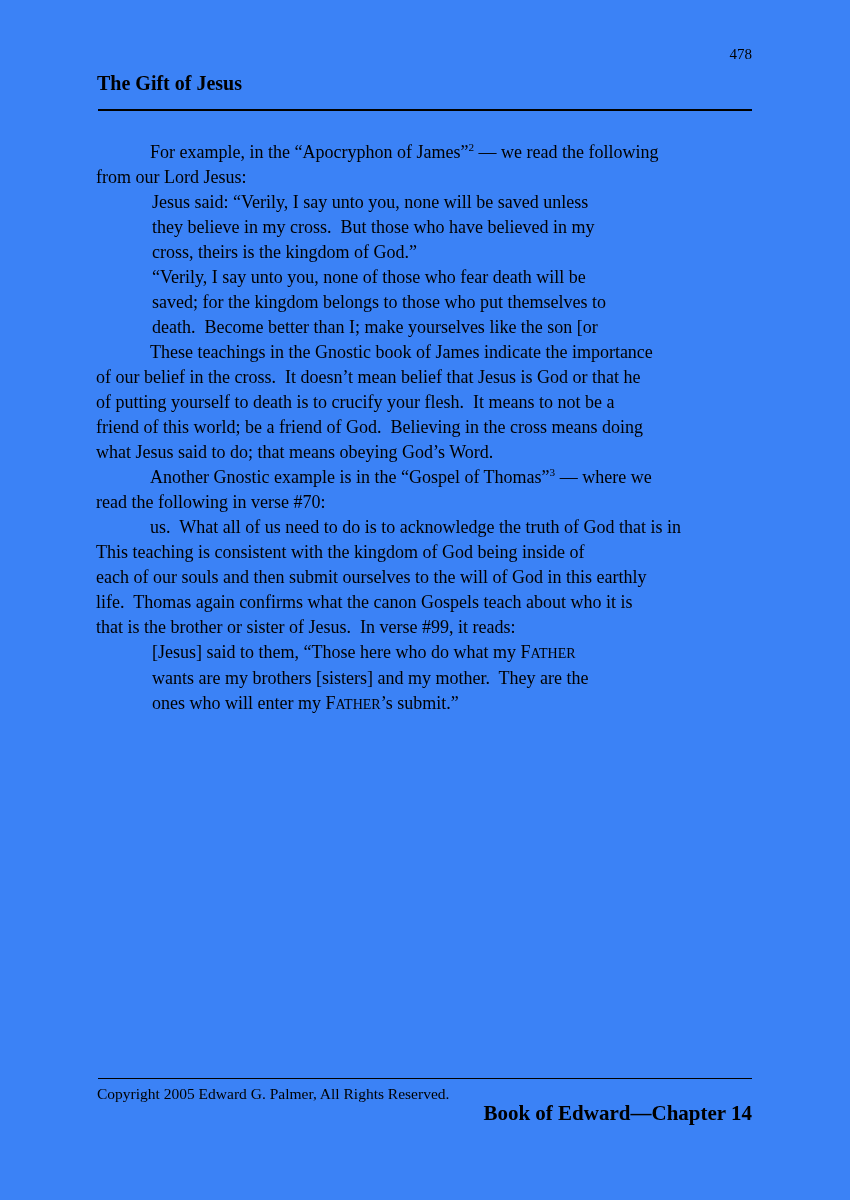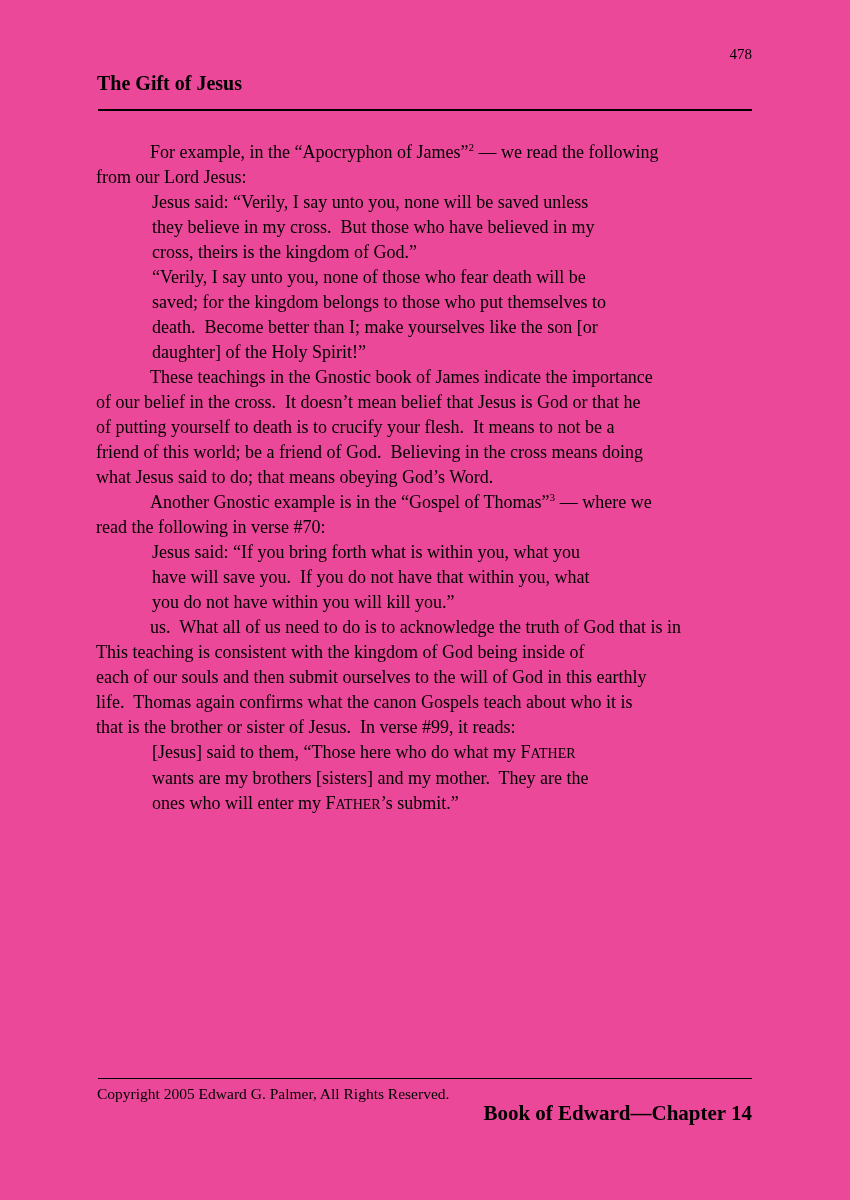--- a/index.html
+++ b/index.html
@@ -4,21 +4,21 @@
 <style>
   html, body {
     margin: 0;
     padding: 0;
     background: #ffffff;
   }
   .page {
     position: relative;
     width: 850px;
     height: 1200px;
-    background: #ec4899;
+    background: #3b82f6;
     color: #000000;
     font-family: "Liberation Serif", "DejaVu Serif", serif;
     overflow: hidden;
   }
   .page-number {
     position: absolute;
     top: 47px;
     right: 98px;
     font-size: 15px;
     line-height: 1;
@@ -100,37 +100,31 @@
       </div>
       <div class="block quote">
         <div class="line">Jesus said: “Verily, I say unto you, none will be saved unless</div>
         <div class="line">they believe in my cross.  But those who have believed in my</div>
         <div class="line">cross, theirs is the kingdom of God.”</div>
       </div>
       <div class="block quote">
         <div class="line">“Verily, I say unto you, none of those who fear death will be</div>
         <div class="line">saved; for the kingdom belongs to those who put themselves to</div>
         <div class="line">death.  Become better than I; make yourselves like the son [or</div>
-        <div class="line">daughter] of the Holy Spirit!”</div>
       </div>
       <div class="block paragraph">
         <div class="line">These teachings in the Gnostic book of James indicate the importance</div>
         <div class="line">of our belief in the cross.  It doesn’t mean belief that Jesus is God or that he</div>
         <div class="line">of putting yourself to death is to crucify your flesh.  It means to not be a</div>
         <div class="line">friend of this world; be a friend of God.  Believing in the cross means doing</div>
         <div class="line">what Jesus said to do; that means obeying God’s Word.</div>
       </div>
       <div class="block paragraph">
         <div class="line"><span>Another Gnostic example is in the “Gospel of Thomas”</span><sup class="fn">3</sup><span> — where we</span></div>
         <div class="line">read the following in verse #70:</div>
-      </div>
-      <div class="block quote">
-        <div class="line">Jesus said: “If you bring forth what is within you, what you</div>
-        <div class="line">have will save you.  If you do not have that within you, what</div>
-        <div class="line">you do not have within you will kill you.”</div>
       </div>
       <div class="block paragraph">
         <div class="line">us.  What all of us need to do is to acknowledge the truth of God that is in</div>
         <div class="line">This teaching is consistent with the kingdom of God being inside of</div>
         <div class="line">each of our souls and then submit ourselves to the will of God in this earthly</div>
         <div class="line">life.  Thomas again confirms what the canon Gospels teach about who it is</div>
         <div class="line">that is the brother or sister of Jesus.  In verse #99, it reads:</div>
       </div>
       <div class="block quote">
         <div class="line"><span>[Jesus] said to them, “Those here who do what my F</span><span class="sc">ATHER</span></div>

